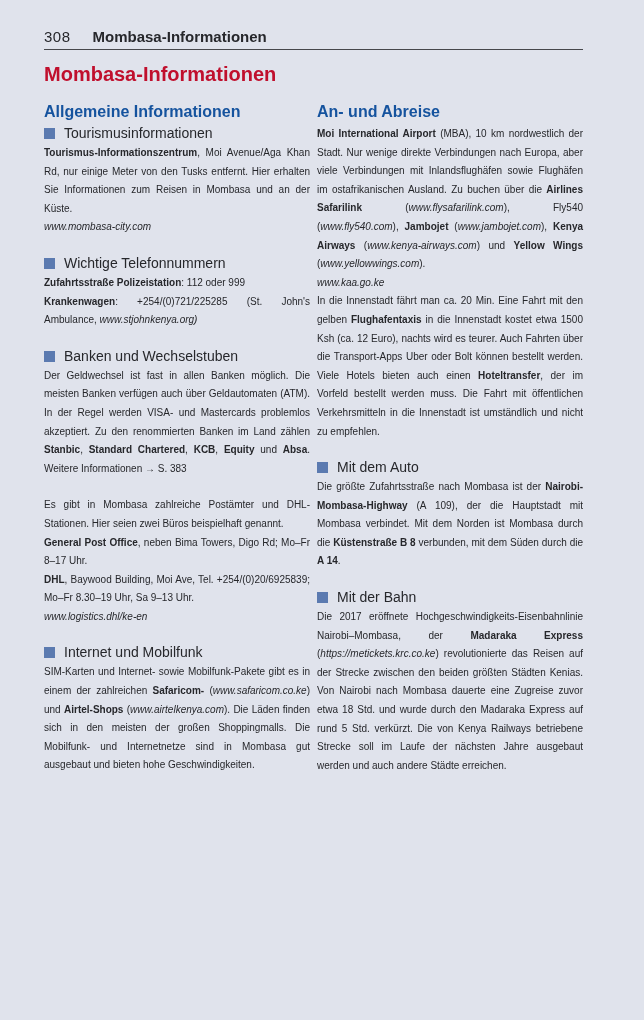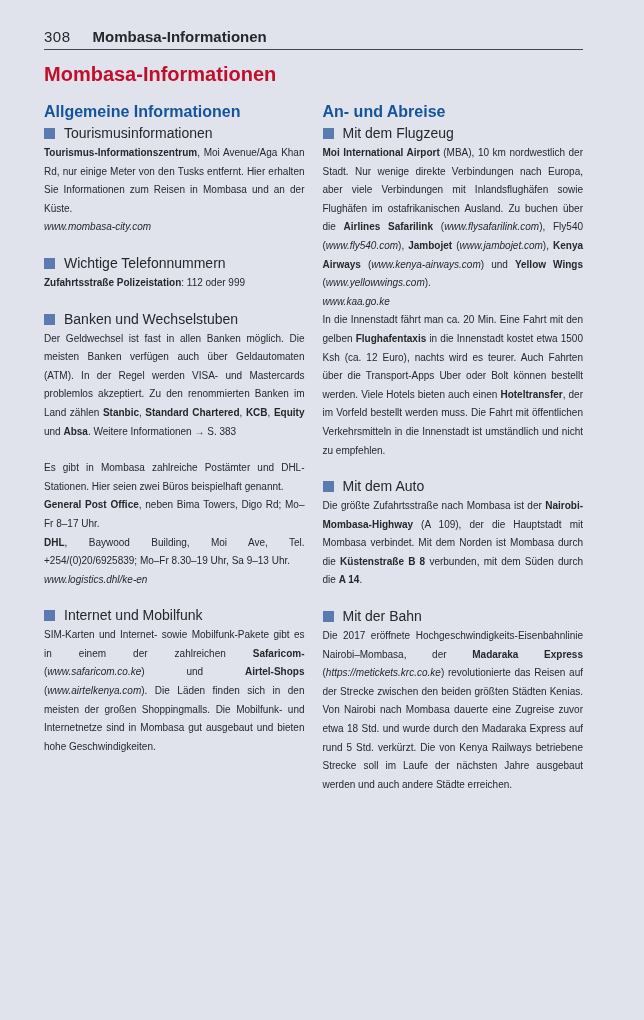--- a/index.html
+++ b/index.html
@@ -29,21 +29,21 @@
   .running-header .pagenum { font-weight: 400; letter-spacing: 0.5px; }
   .running-header .htitle { font-weight: 700; }
   h1.page-title {
     color: var(--red);
     font-size: 20px; font-weight: 700;
     margin: 13px 0 0 0;
   }
   .cols {
     display: grid;
     grid-template-columns: 1fr 1fr;
-    column-gap: 18px;
+    column-gap: 7px;
     margin-top: 17px;
   }
   h2.group-heading {
     color: var(--blue);
     font-size: 16px; font-weight: 700;
     margin: 0 0 4px 0;
   }
   section.section { margin: 0 0 18px 0; }
   h3.section-heading {
     font-size: 14px; font-weight: 400;
@@ -84,20 +84,21 @@
           </h3>
           <p class="para"><b>Tourismus-Informationszentrum</b><span>, Moi Avenue/Aga Khan Rd, nur einige Meter von den Tusks entfernt. Hier erhalten Sie Informationen zum Reisen in Mombasa und an der Küste.</span></p>
           <p class="para"><i>www.mombasa-city.com</i></p>
         </section>
         <section class="section">
           <h3 class="section-heading">
             <span class="bullet"></span>
             <span>Wichtige Telefonnummern</span>
           </h3>
           <p class="para"><b>Zufahrtsstraße Polizeistation</b><span>: 112 oder 999</span></p>
+          <p class="para"><b>Krankenwagen</b><span>: +254/(0)721/225285 (St. John's Ambulance, </span><i>www.stjohnkenya.org)</i></p>
         </section>
         <section class="section">
           <h3 class="section-heading">
             <span class="bullet"></span>
             <span>Banken und Wechselstuben</span>
           </h3>
           <p class="para"><span>Der Geldwechsel ist fast in allen Banken möglich. Die meisten Banken verfügen auch über Geldautomaten (ATM). In der Regel werden VISA- und Mastercards problemlos akzeptiert. Zu den renommierten Banken im Land zählen </span><b>Stanbic</b><span>, </span><b>Standard Chartered</b><span>, </span><b>KCB</b><span>, </span><b>Equity</b><span> und </span><b>Absa</b><span>. Weitere Informationen → S. 383</span></p>
         </section>
         <section class="section">
           <p class="para"><span>Es gibt in Mombasa zahlreiche Postämter und DHL-Stationen. Hier seien zwei Büros beispielhaft genannt.</span></p>
@@ -109,24 +110,20 @@
           <h3 class="section-heading">
             <span class="bullet"></span>
             <span>Internet und Mobilfunk</span>
           </h3>
           <p class="para"><span>SIM-Karten und Internet- sowie Mobilfunk-Pakete gibt es in einem der zahlreichen </span><b>Safaricom-</b><span> (</span><i>www.safaricom.co.ke</i><span>) und </span><b>Airtel-Shops</b><span> (</span><i>www.airtelkenya.com</i><span>). Die Läden finden sich in den meisten der großen Shoppingmalls. Die Mobilfunk- und Internetnetze sind in Mombasa gut ausgebaut und bieten hohe Geschwindigkeiten.</span></p>
         </section>
       </div>
     <div class="col">
         <h2 class="group-heading">An- und Abreise</h2>
         <section class="section">
-          <h3 class="section-heading">
-            <span class="bullet"></span>
-            <span>Mit dem Flugzeug</span>
-          </h3>
           <p class="para"><b>Moi International Airport</b><span> (MBA), 10 km nordwestlich der Stadt. Nur wenige direkte Verbindungen nach Europa, aber viele Verbindungen mit Inlandsflughäfen sowie Flughäfen im ostafrikanischen Ausland. Zu buchen über die </span><b>Airlines Safarilink</b><span> (</span><i>www.flysafarilink.com</i><span>), Fly540 (</span><i>www.fly540.com</i><span>), </span><b>Jambojet</b><span> (</span><i>www.jambojet.com</i><span>), </span><b>Kenya Airways</b><span> (</span><i>www.kenya-airways.com</i><span>) und </span><b>Yellow Wings</b><span> (</span><i>www.yellowwings.com</i><span>).</span></p>
           <p class="para"><i>www.kaa.go.ke</i></p>
           <p class="para"><span>In die Innenstadt fährt man ca. 20 Min. Eine Fahrt mit den gelben </span><b>Flughafentaxis</b><span> in die Innenstadt kostet etwa 1500 Ksh (ca. 12 Euro), nachts wird es teurer. Auch Fahrten über die Transport-Apps Uber oder Bolt können bestellt werden. Viele Hotels bieten auch einen </span><b>Hoteltransfer</b><span>, der im Vorfeld bestellt werden muss. Die Fahrt mit öffentlichen Verkehrsmitteln in die Innenstadt ist umständlich und nicht zu empfehlen.</span></p>
         </section>
         <section class="section">
           <h3 class="section-heading">
             <span class="bullet"></span>
             <span>Mit dem Auto</span>
           </h3>
           <p class="para"><span>Die größte Zufahrtsstraße nach Mombasa ist der </span><b>Nairobi-Mombasa-Highway</b><span> (A 109), der die Hauptstadt mit Mombasa verbindet. Mit dem Norden ist Mombasa durch die </span><b>Küstenstraße B 8</b><span> verbunden, mit dem Süden durch die </span><b>A 14</b><span>.</span></p>

